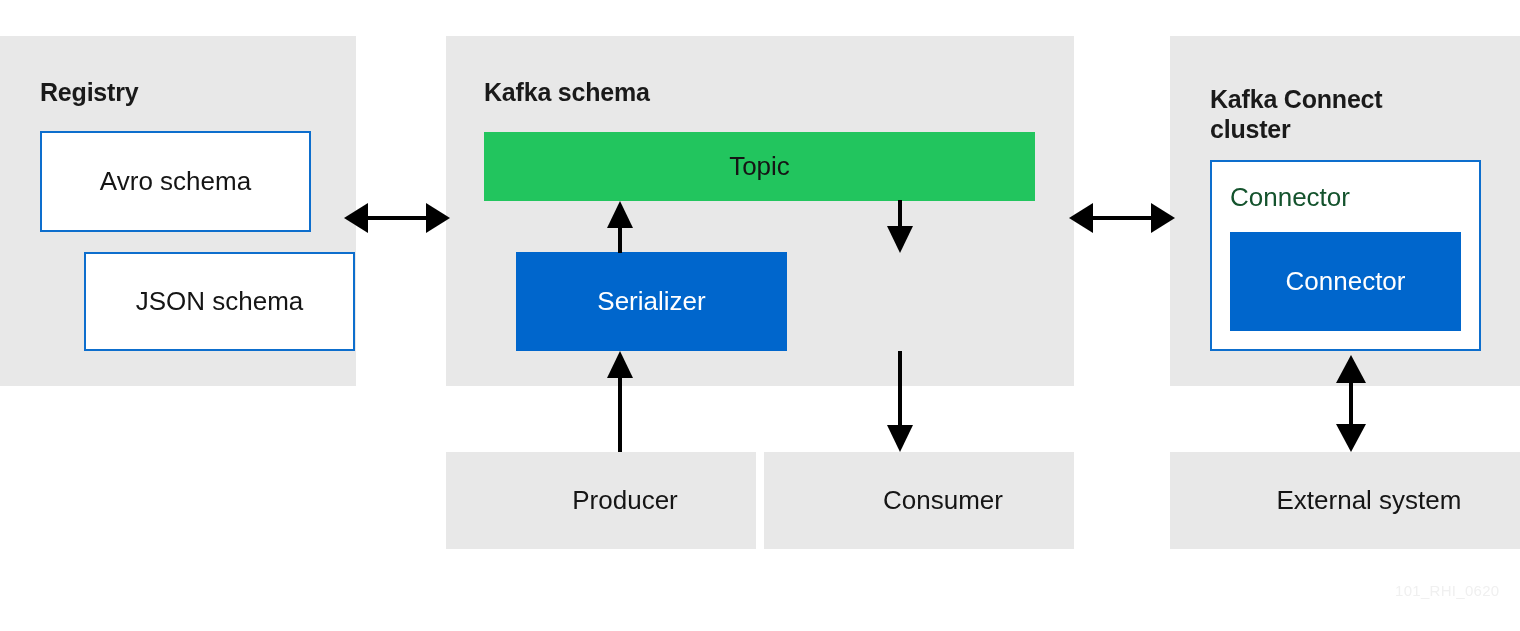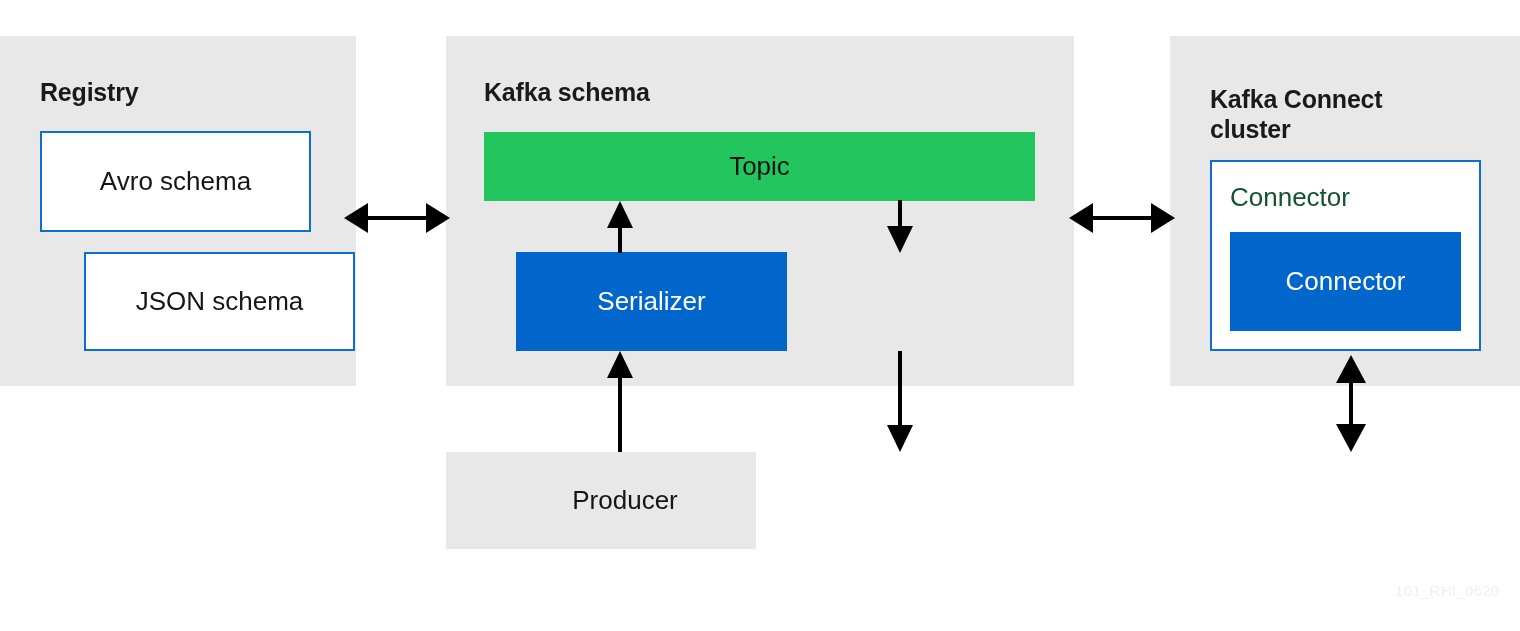--- a/index.html
+++ b/index.html
@@ -147,21 +147,27 @@
   </div>
 
   <div class="blue-box" style="left:1230px; top:232px; width:231px; height:99px;">
     <span class="box-label light">Connector</span>
   </div>
 
   <div class="gray-box" style="left:446px; top:452px; width:310px; height:97px;">
     <span class="box-label">Producer</span>
   </div>
 
-
+  <div class="gray-box" style="left:764px; top:452px; width:310px; height:97px;">
+    <span class="box-label">Consumer</span>
+  </div>
+
+  <div class="gray-box" style="left:1170px; top:452px; width:350px; height:97px;">
+    <span class="box-label">External system</span>
+  </div>
 
   <svg class="arrow-svg" style="left:344px; top:196px;" width="106" height="44" viewBox="0 0 106 44">
     <line x1="16" y1="22" x2="90" y2="22" stroke="#000000" stroke-width="4"></line>
     <polygon points="0,22 24,7 24,37" fill="#000000"></polygon>
     <polygon points="106,22 82,7 82,37" fill="#000000"></polygon>
   </svg>
 
   <svg class="arrow-svg" style="left:1069px; top:196px;" width="106" height="44" viewBox="0 0 106 44">
     <line x1="16" y1="22" x2="90" y2="22" stroke="#000000" stroke-width="4"></line>
     <polygon points="0,22 24,7 24,37" fill="#000000"></polygon>

